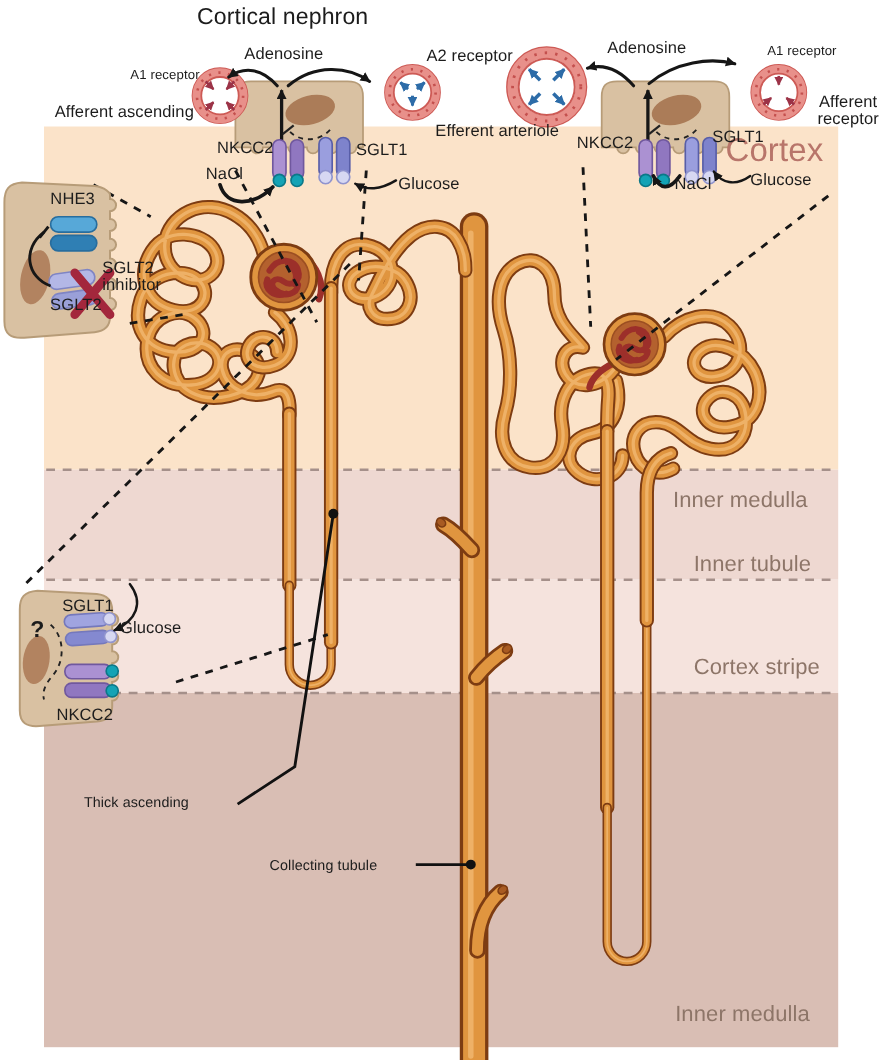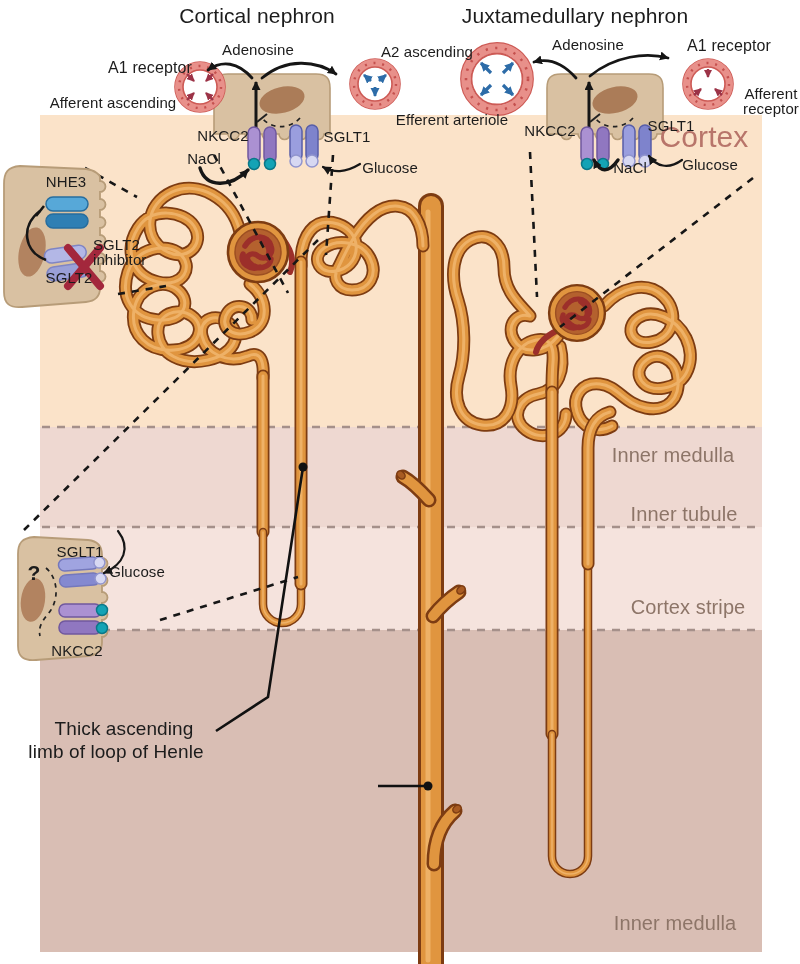--- a/index.html
+++ b/index.html
@@ -1,22 +1,22 @@
 <!DOCTYPE html>
 <html><head>
 <meta charset="utf-8">
 <style>
   html,body{margin:0;padding:0;background:#fff;}
   .canvas{position:relative;width:800px;height:964px;background:#ffffff;overflow:hidden;
           font-family:"Liberation Sans",sans-serif;}
   svg{position:absolute;left:0;top:0;}
   .lbl{position:absolute;transform:translate(-50%,-50%);white-space:nowrap;
        color:#1c1c1c;font-weight:500;font-size:15px;letter-spacing:.1px;}
-  .s16{font-size:16px}
-  .s19{font-size:19px}
+  .s16{font-size:12px}
+  .s19{font-size:13px}
   .s21{font-size:21px}
   .zoneLbl{color:#8d7568;font-weight:400;font-size:20px}
   .cortexLbl{color:#b8756a;font-weight:400;font-size:30px}
   .qmark{font-size:21px;font-weight:700}
   .leftAlign{transform:translate(0,-50%)}
   
   .tO{fill:none;stroke:#7d3c12;stroke-width:13;stroke-linecap:round;stroke-linejoin:round}
   .tF{fill:none;stroke:#e0953f;stroke-width:9.5;stroke-linecap:round;stroke-linejoin:round}
   .tH{fill:none;stroke:#f0b46b;stroke-width:3;stroke-linecap:round;stroke-linejoin:round;opacity:.9}
   .sO{fill:none;stroke:#7d3c12;stroke-width:8.5;stroke-linecap:round;stroke-linejoin:round}
@@ -284,26 +284,25 @@
     <path class="arw" d="M 576,78 C 562,62 548,58 534,62" stroke-width="2.8" marker-end="url(#m-black)"></path>
     <path class="arw" d="M 590,76 C 614,56 646,52 668,58" stroke-width="2.8" marker-end="url(#m-black)"></path>
     <path class="arw" d="M 200,168 C 206,188 230,188 248,170" stroke-width="3.4" marker-end="url(#m-black)"></path>
     <path class="arw" d="M 360,164 C 345,173 334,173 323,167" stroke-width="2.2" marker-end="url(#m-black)"></path>
     <path class="arw" d="M 618,160 C 608,174 600,172 594,160" stroke-width="3.4" marker-end="url(#m-black)"></path>
     <path class="arw" d="M 682,160 C 668,170 656,166 649,156" stroke-width="2.2" marker-end="url(#m-black)"></path>
   </g>
 </svg>
 
 <div class="lbl s21" style="left:257px;top:16px">Cortical nephron</div>
-<div class="lbl s21" style="left:575px;top:16px">Juxtamedullary nephron</div>
 
 <div class="lbl" style="left:258px;top:49px">Adenosine</div>
 <div class="lbl s16" style="left:150px;top:68px">A1 receptor</div>
 <div class="lbl" style="left:113px;top:102px">Afferent ascending</div>
-<div class="lbl" style="left:427px;top:51px">A2 ascending</div>
+<div class="lbl" style="left:427px;top:51px">A2 receptor</div>
 <div class="lbl" style="left:452px;top:119px">Efferent arteriole</div>
 
 <div class="lbl" style="left:588px;top:44px">Adenosine</div>
 <div class="lbl s16" style="left:729px;top:46px">A1 receptor</div>
 <div class="lbl" style="left:771px;top:93px">Afferent</div>
 <div class="lbl" style="left:771px;top:108px">receptor</div>
 
 <div class="lbl cortexLbl" style="left:704px;top:137px">Cortex</div>
 
 <div class="lbl" style="left:223px;top:135px">NKCC2</div>
@@ -325,15 +324,15 @@
 <div class="lbl qmark" style="left:34px;top:573px">?</div>
 <div class="lbl" style="left:137px;top:571px">Glucose</div>
 <div class="lbl" style="left:77px;top:650px">NKCC2</div>
 
 <div class="lbl zoneLbl" style="left:673px;top:455px">Inner medulla</div>
 <div class="lbl zoneLbl" style="left:684px;top:514px">Inner tubule</div>
 <div class="lbl zoneLbl" style="left:688px;top:607px">Cortex stripe</div>
 <div class="lbl zoneLbl" style="left:675px;top:923px">Inner medulla</div>
 
 <div class="lbl s19" style="left:124px;top:729px">Thick ascending</div>
-<div class="lbl s19" style="left:116px;top:752px">limb of loop of Henle</div>
+<div class="lbl s19" style="left:294px;top:786px">Collecting tubule</div>
 
 </div>
 
 </body></html>

